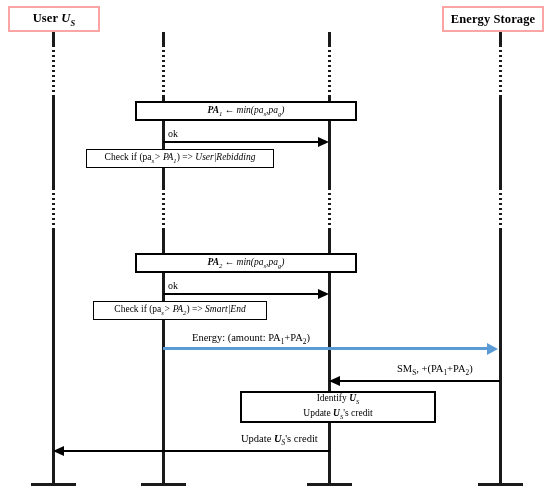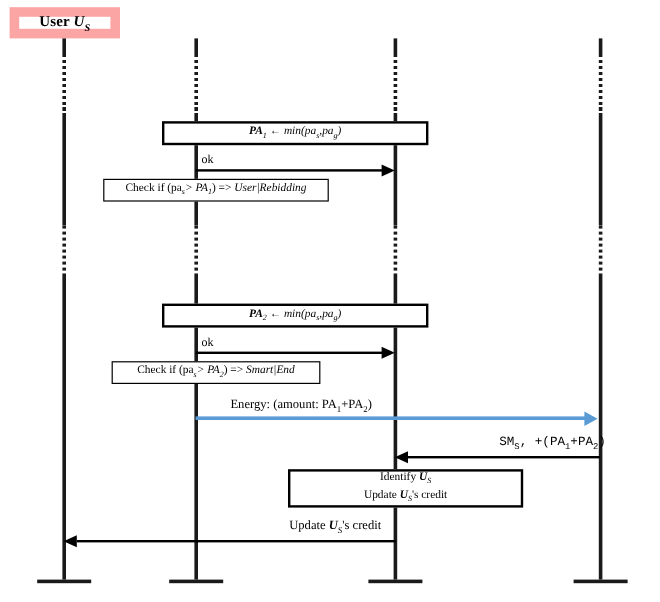--- a/index.html
+++ b/index.html
@@ -12,21 +12,21 @@
     width:550px;
     height:502px;
     background:#ffffff;
     overflow:hidden;
   }
 
   
   .actor-box{
     position:absolute;
     box-sizing:border-box;
-    border:8px solid #fca5a5;
+    border:2px solid #fca5a5;
     background:#fff;
     display:flex;
     align-items:center;
     justify-content:center;
     font-size:12.5px;
     font-weight:bold;
     color:#000;
     letter-spacing:.1px;
     white-space:nowrap;
   }
@@ -114,20 +114,23 @@
 <body>
 
 <div id="diagram">
 
   <div class="actor-box" style="left:8px;top:6px;width:92px;height:26px;">
     <span><span>User</span>&nbsp;<i><b>U</b><sub>S</sub></i></span>
   </div>
 
 
 
+  <div class="actor-box" style="left:442px;top:6px;width:102px;height:26px;">
+    <span>Energy Storage</span>
+  </div>
 
   <div class="lifeline" style="left:52px;top:32px;height:13px;"></div>
   <div class="lifeline-dot" style="left:52px;top:45px;height:50px;"></div>
   <div class="lifeline" style="left:52px;top:95px;height:93px;"></div>
   <div class="lifeline-dot" style="left:52px;top:188px;height:40px;"></div>
   <div class="lifeline" style="left:52px;top:228px;height:255px;"></div>
   <div class="lifeline-foot" style="left:31px;top:483px;width:45px;"></div>
 
   <div class="lifeline" style="left:162px;top:32px;height:13px;"></div>
   <div class="lifeline-dot" style="left:162px;top:45px;height:50px;"></div>
@@ -171,21 +174,21 @@
   <div class="arrow-head right" style="left:318px;top:289px;"></div>
 
   <div class="proc-box thin" style="left:93px;top:301px;width:174px;height:19px;">
     <span class="ln"><span>Check if (pa</span><i><sub>s</sub></i><i><span>&gt; PA</span><sub>2</sub></i><span>) =&gt; </span><i>Smart|End</i></span>
   </div>
 
   <div class="arrow-label big" style="left:192px;top:332px;"><span>Energy: (amount: PA</span><sub>1</sub><span>+PA</span><sub>2</sub><span>)</span></div>
   <div class="arrow-line blue" style="left:163px;top:347px;width:325px;"></div>
   <div class="arrow-head right blue" style="left:487px;top:343px;"></div>
 
-  <div class="arrow-label big" style="left:416px;top:363px;font-family:Liberation Mono, monospace;"><span>SM</span><sub>S</sub><span>, +(PA</span><sub>1</sub><span>+PA</span><sub>2</sub><span>)</span></div>
+  <div class="arrow-label big" style="left:397px;top:363px;"><span>SM</span><sub>S</sub><span>, +(PA</span><sub>1</sub><span>+PA</span><sub>2</sub><span>)</span></div>
   <div class="arrow-line" style="left:340px;top:380px;width:160px;"></div>
   <div class="arrow-head left" style="left:329px;top:376px;"></div>
 
   <div class="proc-box" style="left:240px;top:391px;width:196px;height:32px;">
     <span class="ln"><span>Identify </span><i><b>U</b><sub>S</sub></i></span>
     <span class="ln"><span>Update </span><i><b>U</b><sub>S</sub></i><span>'s credit</span></span>
   </div>
 
   <div class="arrow-label big" style="left:241px;top:433px;"><span>Update </span><i><b>U</b><sub>S</sub></i><span>'s credit</span></div>
   <div class="arrow-line" style="left:64px;top:450px;width:266px;"></div>

